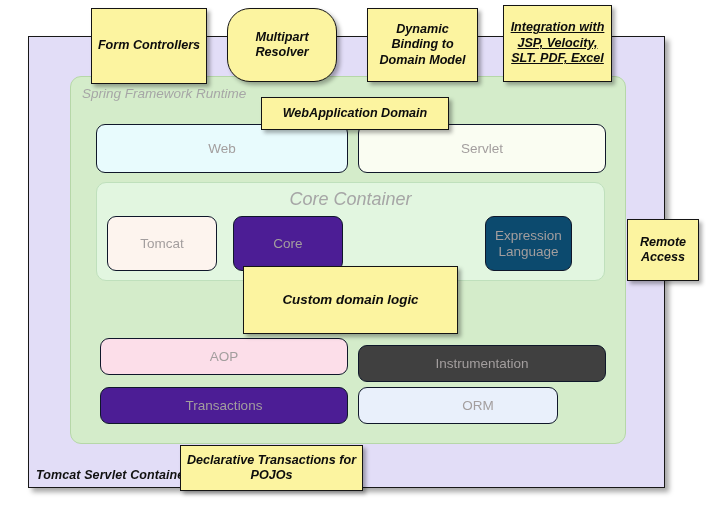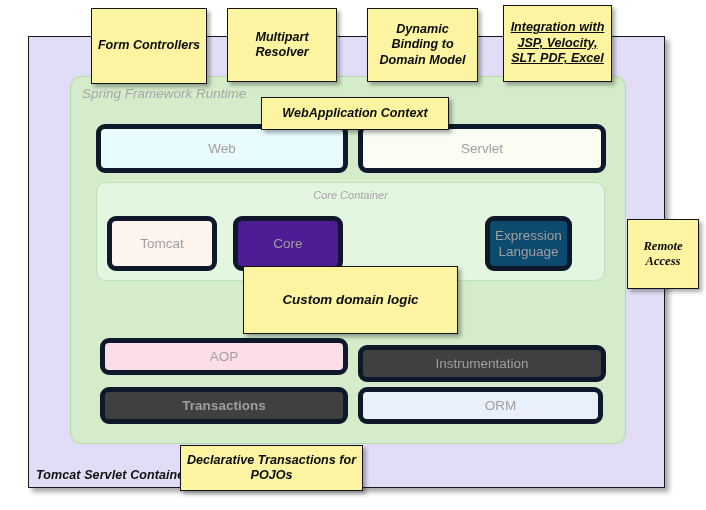--- a/index.html
+++ b/index.html
@@ -63,21 +63,21 @@
     font-size: 13.5px;
     font-style: italic;
     color: #a6a6a6;
     white-space: nowrap;
   }
 
   
   .module {
     position: absolute;
     border-radius: 9px;
-    border: 5px solid #0f172a;
+    border: 1px solid #0f172a;
     box-sizing: border-box;
     display: flex;
     align-items: center;
     justify-content: center;
     text-align: center;
     font-size: 13.5px;
     color: #a39e9e;
     line-height: 1.18;
     padding: 2px 4px;
   }
@@ -93,21 +93,21 @@
     border: 1px solid #bfe0bc;
     border-radius: 10px;
     box-sizing: border-box;
   }
   .core-container-title {
     position: absolute;
     left: 96px;
     top: 189px;
     width: 509px;
     text-align: center;
-    font-size: 11px;
+    font-size: 18px;
     font-style: italic;
     color: #a6a6a6;
   }
 
   
   .callout {
     position: absolute;
     background: #fcf4a0;
     border: 1.4px solid #141414;
     box-sizing: border-box;
@@ -160,52 +160,52 @@
   </div>
 
   <div class="module" style="left:100px; top:338px; width:248px; height:37px; background:#fcdee9;">
     <span>AOP</span>
   </div>
 
   <div class="module" style="left:358px; top:338px; width:248px; height:37px; background:#404040;margin-top:7px;">
     <span>Instrumentation</span>
   </div>
 
-  <div class="module" style="left:100px; top:387px; width:248px; height:37px; background:#404040;font-weight:bold;">
+  <div class="module" style="left:100px; top:387px; width:248px; height:37px; background:#4c1d95;">
     <span>Transactions</span>
   </div>
 
-  <div class="module" style="left:358px; top:387px; width:245px; height:37px; background:#e9f0fb;padding-left:44px;">
+  <div class="module" style="left:358px; top:387px; width:200px; height:37px; background:#e9f0fb;padding-left:44px;">
     <span>ORM</span>
   </div>
 
   <div class="tomcat-label">Tomcat Servlet Container</div>
 
   <div class="callout" style="left:91px; top:8px; width:116px; height:76px;">
     <span>Form Controllers</span>
   </div>
 
-  <div class="callout" style="left:227px; top:8px; width:110px; height:74px;">
+  <div class="callout" style="left:227px; top:8px; width:110px; height:74px;border-radius:23px;">
     <span>Multipart Resolver</span>
   </div>
 
   <div class="callout" style="left:367px; top:8px; width:111px; height:74px;">
     <span>Dynamic Binding to Domain Model</span>
   </div>
 
   <div class="callout" style="left:503px; top:5px; width:109px; height:77px;text-decoration:underline;">
     <span>Integration with JSP, Velocity, SLT. PDF, Excel</span>
   </div>
 
   <div class="callout" style="left:261px; top:97px; width:188px; height:33px;">
-    <span>WebApplication Context</span>
-  </div>
-
-
-  <div class="callout" style="left:627px; top:219px; width:72px; height:70px;font-family:Liberation Serif, serif;">
+    <span>WebApplication Domain</span>
+  </div>
+
+
+  <div class="callout" style="left:627px; top:219px; width:72px; height:62px;">
     <span>Remote Access</span>
   </div>
 
   <div class="callout" style="left:243px; top:266px; width:215px; height:68px; font-size:13.4px;">
     <span>Custom domain logic</span>
   </div>
 
   <div class="callout" style="left:180px; top:445px; width:183px; height:46px;">
     <span>Declarative Transactions for POJOs</span>
   </div>

